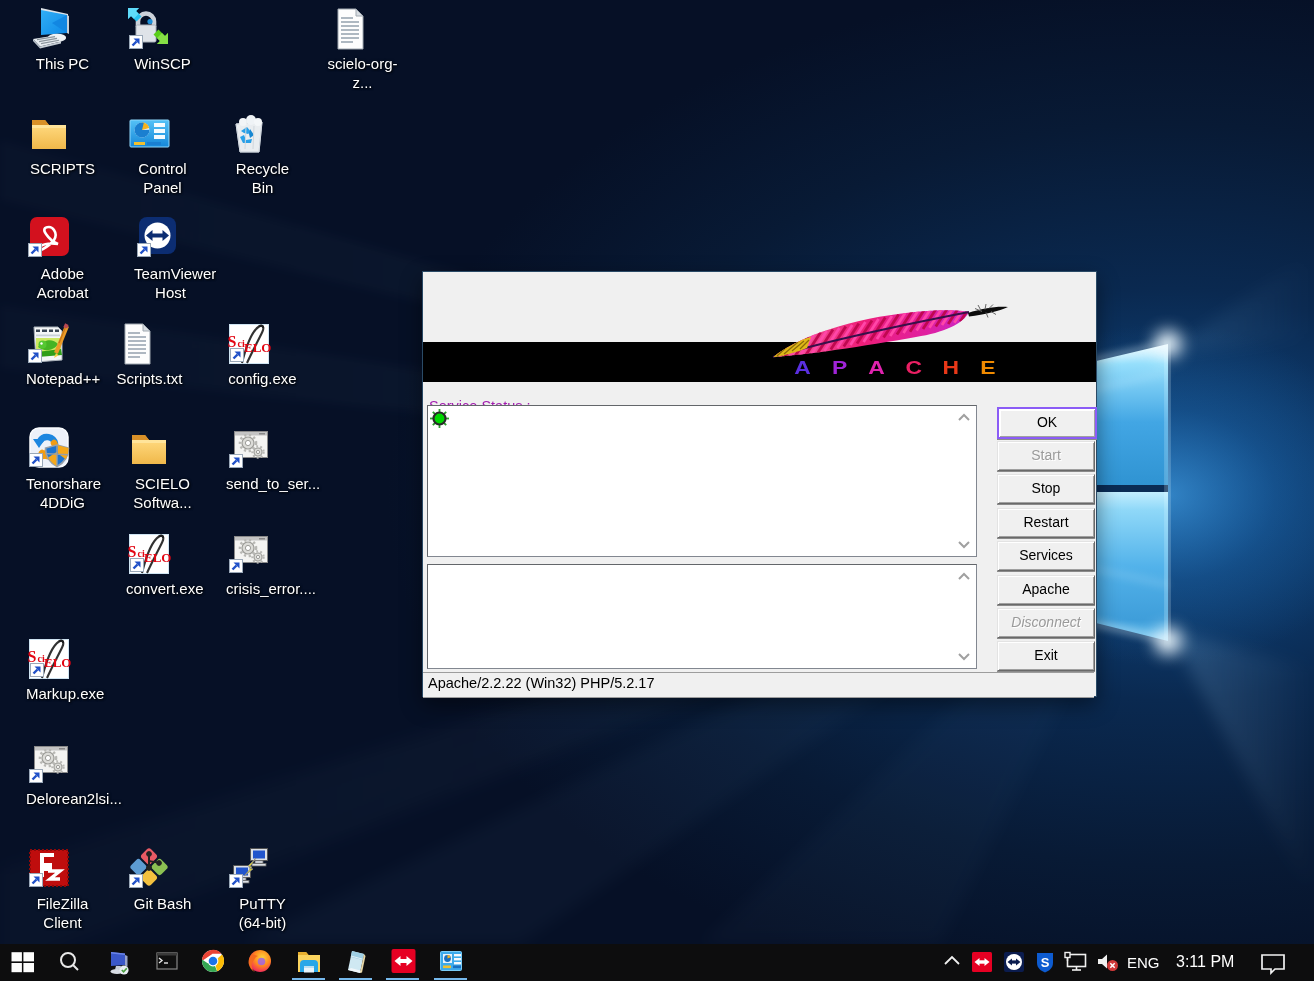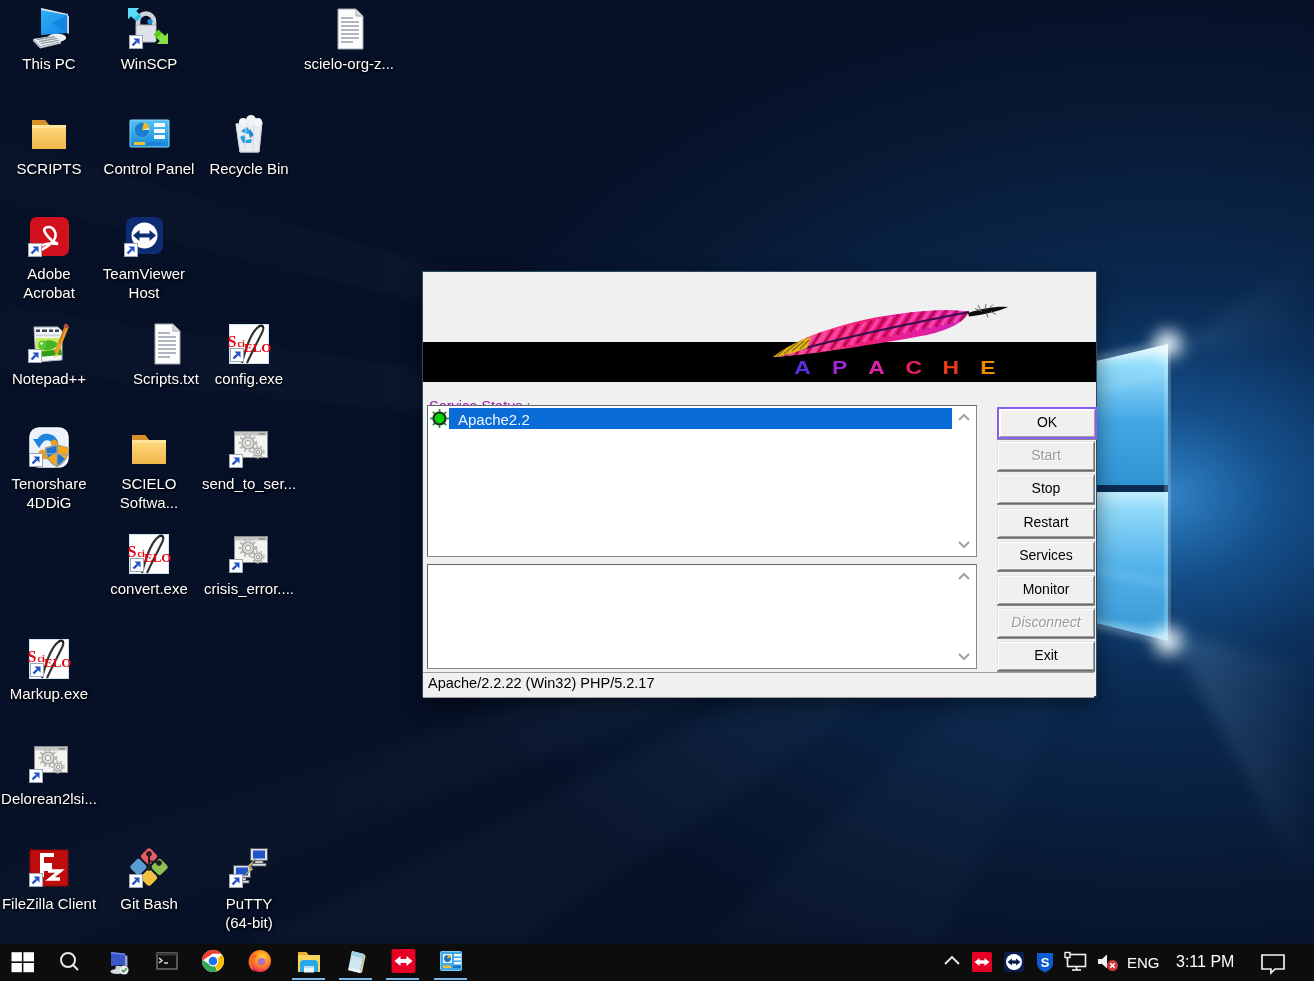--- a/index.html
+++ b/index.html
@@ -1,21 +1,21 @@
 <!DOCTYPE html>
 <html><head><meta charset="utf-8">
 <style>
 html,body{margin:0;padding:0;width:1314px;height:981px;overflow:hidden;background:#071428;
  font-family:"Liberation Sans",sans-serif;}
 #stage{position:absolute;left:0;top:0;width:1314px;height:981px;overflow:hidden;}
 #wall{position:absolute;left:0;top:0;}
 .ic{position:absolute;width:100px;text-align:center;}
 .ic svg{display:block;margin:0 auto;}
 .lb{margin-top:2px;font-size:15px;line-height:19px;color:#fff;
- text-shadow:1px 1px 2px rgba(0,0,0,.95), 0 0 3px rgba(0,0,0,.7);}
+ text-shadow:1px 1px 2px rgba(0,0,0,.95), 0 0 3px rgba(0,0,0,.7);padding-left:27px;}
 
 #win{position:absolute;left:422px;top:271px;width:673px;height:424px;
  border:1px solid #2a4a66;background:#f0f0f0;box-shadow:0 8px 20px rgba(0,0,0,.45);}
 #ttl{position:absolute;left:0;top:0;width:100%;height:70px;background:#fff;}
 #ttl .t{position:absolute;left:5px;top:7px;font-size:15.5px;color:#000;}
 #banner{position:absolute;left:0;top:70px;width:100%;height:40px;background:#000;}
 .cap{position:absolute;top:0;width:16px;height:16px;}
 #apachetxt{position:absolute;left:361px;top:84px;font-weight:bold;font-size:21px;letter-spacing:0;transform:scale(1.09,0.87);transform-origin:0 50%;}
 #apachetxt span{display:inline-block;width:34px;text-align:center;}
 #svclab{position:absolute;left:6px;top:115px;font-size:14.5px;color:#a21caf;margin-top:11px;}
@@ -223,21 +223,21 @@
         <div class="lb">Recycle Bin</div>
       </div>
 <div class="ic" style="left:-1px;top:216px">
         <svg width="46" height="46" viewBox="0 0 46 46">
           <rect x="4" y="1" width="39" height="39" rx="7" fill="#d3111e"></rect>
 <path d="M23,11 c-5,0 -6,3 -3,7 c2,3 7,8 12,10 c-8,-1 -14,0 -17,2 c-4,2 -2,5 2,3 c3,-1.5 8,-5 11,-9 c2,-3 2,-7 0,-10 c-1.5,-2.2 -3,-3 -5,-3 z" fill="none" stroke="#fff" stroke-width="2.6"></path>
 <use href="#scG" x="2" y="27"></use>
         </svg>
         <div class="lb">Adobe<br>Acrobat</div>
       </div>
-<div class="ic" style="left:94px;top:216px">
+<div class="ic" style="left:107px;top:216px">
         <svg width="46" height="46" viewBox="0 0 46 46">
           <rect x="5" y="1" width="37" height="37" rx="8" fill="#0c2d72"></rect>
 <circle cx="23.5" cy="19.5" r="13" fill="#fff"></circle>
 <polygon points="12,19.5 18.5,14 18.5,25" fill="#0c2d72"></polygon>
 <polygon points="35,19.5 28.5,14 28.5,25" fill="#0c2d72"></polygon>
 <rect x="17" y="17.5" width="13" height="4" fill="#0c2d72"></rect>
 <use href="#scG" x="3" y="27"></use>
         </svg>
         <div class="lb">TeamViewer<br>Host</div>
       </div>
@@ -257,21 +257,21 @@
           <circle cx="15.5" cy="22.5" r="1.2" fill="#fff"></circle>
 <path d="M11,31 l24,-3 1,6 -24,2 z" fill="#2f9e18"></path>
 <path d="M41,5 L30,32" stroke="#ec9c28" stroke-width="4.2"></path>
 <path d="M40,5 L33,22" stroke="#c87818" stroke-width="1.4"></path>
 <path d="M42.5,4 l-3.4,-1.8 -1.8,4 4,1.4 z" fill="#b84852"></path>
 <path d="M30,32 l-2,5 4.6,-2.8 z" fill="#f6d048"></path>
 <use href="#scG" x="2" y="28"></use>
         </svg>
         <div class="lb">Notepad++</div>
       </div>
-<div class="ic" style="left:116px;top:321px">
+<div class="ic" style="left:86px;top:321px">
         <svg width="46" height="46" viewBox="0 0 46 46">
           <path d="M12,3 h18 l7,7 v33 h-25 z" fill="#fdfdfd" stroke="#a0a8b0"></path>
 <path d="M30,3 l7,7 h-7 z" fill="#d8dde2" stroke="#a0a8b0"></path>
 <g stroke="#9aa6b2" stroke-width="1.6">
 <line x1="15" y1="12" x2="27" y2="12"></line>
             <line x1="15" y1="16" x2="33" y2="16"></line>
             <line x1="15" y1="20" x2="33" y2="20"></line>
 <line x1="15" y1="24" x2="33" y2="24"></line>
             <line x1="15" y1="28" x2="33" y2="28"></line>
             <line x1="15" y1="32" x2="33" y2="32"></line>
@@ -500,23 +500,20 @@
             <path d="M20,58 L34,45"></path>
             <path d="M27,56 L41,44"></path>
             <path d="M35,53 L47,43"></path>
             <path d="M43,51 L52,42"></path>
           </g>
 </g>
       </svg>
  <div id="apachetxt"><span style="color:#5a2fe0">A</span><span style="color:#a024d8">P</span><span style="color:#e022ae">A</span><span style="color:#ea1f63">C</span><span style="color:#e83818">H</span><span style="color:#f08a00">E</span></div>
  <div id="svclab">Service Status :</div>
  <div class="lbox" id="lb1">
-   <div id="selrow">
-          <span>Apache2.2</span>
-        </div>
    <svg id="svicon" width="19" height="19" viewBox="0 0 19 19">
      <g stroke="#2f9e2f" stroke-width="1.8">
       <line x1="9.5" y1="0" x2="9.5" y2="3"></line>
             <line x1="9.5" y1="16" x2="9.5" y2="19"></line>
       <line x1="0" y1="9.5" x2="3" y2="9.5"></line>
             <line x1="16" y1="9.5" x2="19" y2="9.5"></line>
       <line x1="2.8" y1="2.8" x2="5" y2="5"></line>
             <line x1="14" y1="14" x2="16.2" y2="16.2"></line>
       <line x1="16.2" y1="2.8" x2="14" y2="5"></line>
             <line x1="5" y1="14" x2="2.8" y2="16.2"></line>
@@ -539,21 +536,21 @@
         </svg>
  </div>
  <div id="statusbar">
         <span>Apache/2.2.22 (Win32) PHP/5.2.17</span>
       </div>
  <div class="btn def" style="top:135px;">OK</div>
  <div class="btn dis" style="top:169px;">Start</div>
  <div class="btn" style="top:202px;text-align:center;">Stop</div>
  <div class="btn" style="top:236px;">Restart</div>
  <div class="btn" style="top:269px;">Services</div>
- <div class="btn" style="top:303px;">Monitor</div>
+ <div class="btn" style="top:303px;">Apache</div>
  <div class="btn dis" style="top:336px;font-style:italic;">Disconnect</div>
  <div class="btn" style="top:369px;">Exit</div>
 </div>
 
 <div id="bar">
 <svg style="left:11px" width="24" height="37" viewBox="0 0 24 37">
         <g fill="#fdfdfd">
 <rect x="0.5" y="8.2" width="10.4" height="9.2"></rect>
           <rect x="12.4" y="8.2" width="10.6" height="9.2"></rect>
 <rect x="0.5" y="19" width="10.4" height="9.2"></rect>

